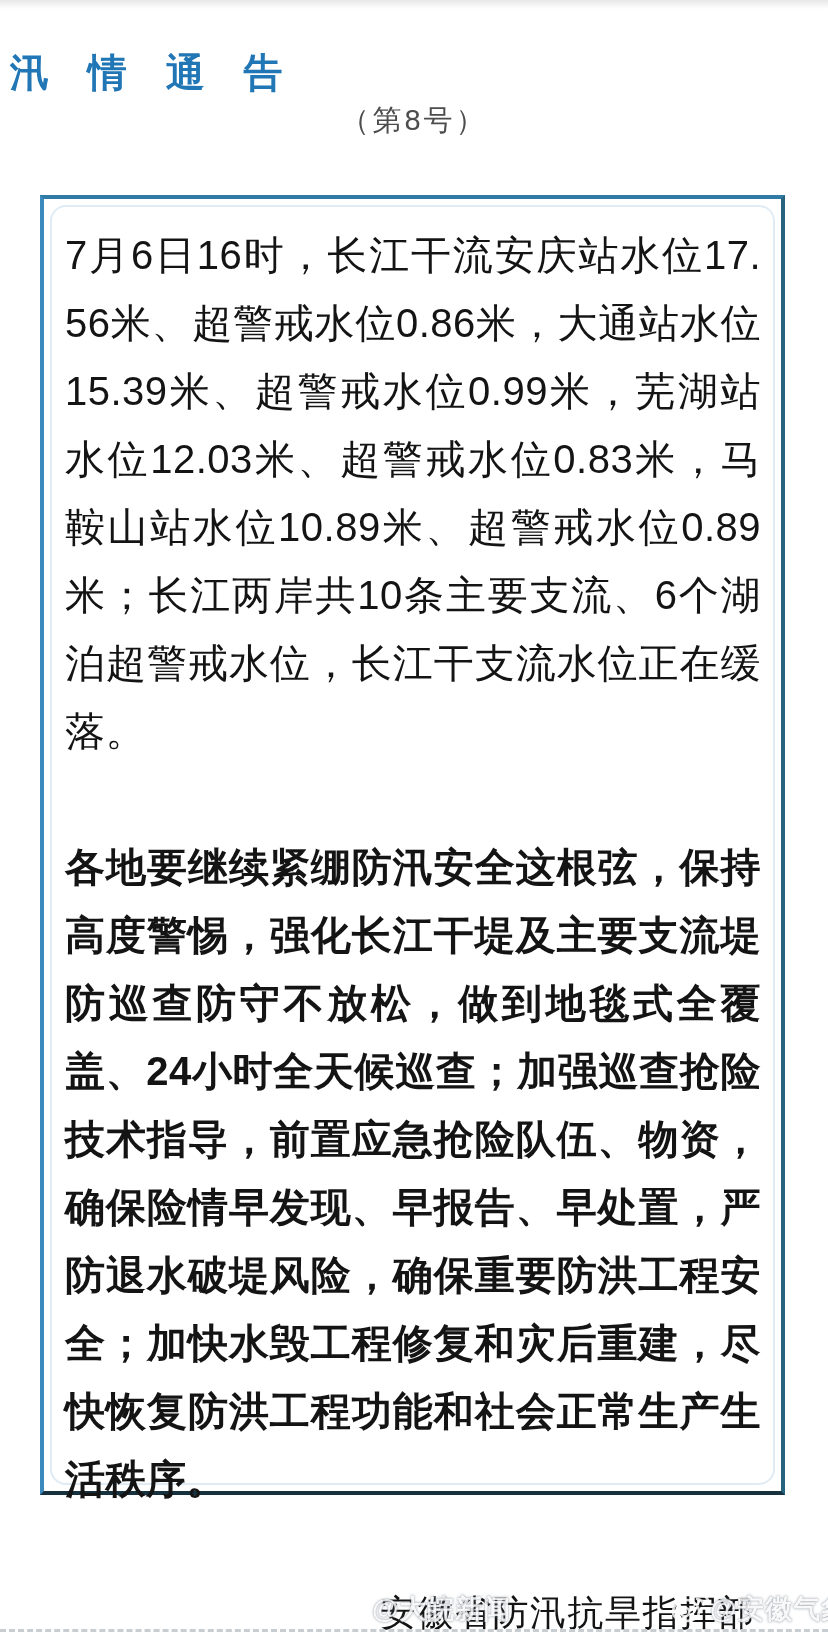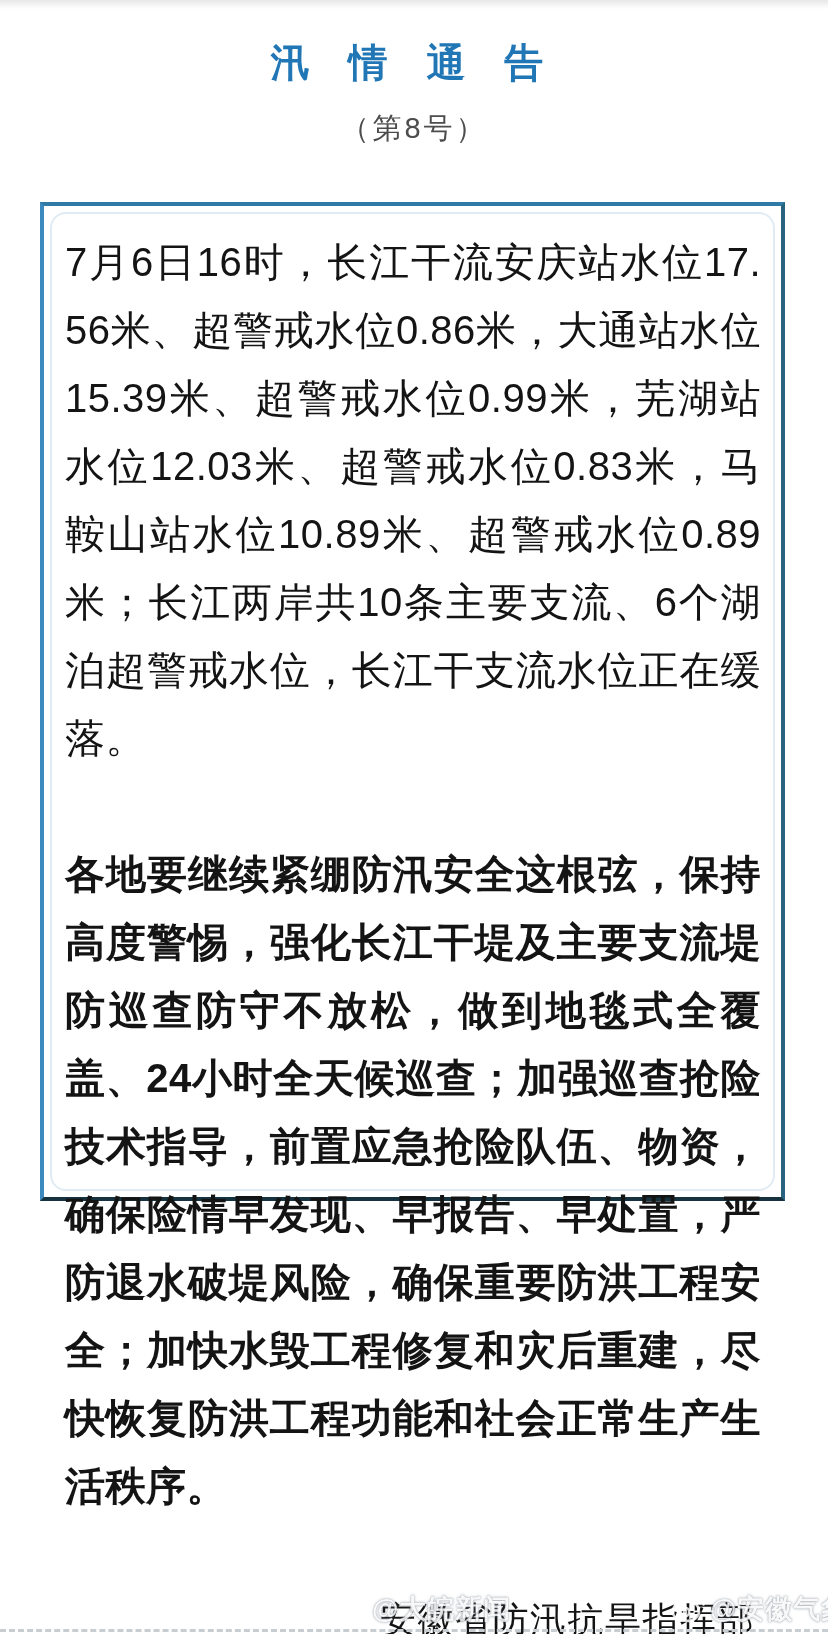--- a/index.html
+++ b/index.html
@@ -11,40 +11,39 @@
     font-family: "Liberation Sans", sans-serif;
   }
 
   .top-strip {
     position: absolute; top: 0; left: 0; right: 0; height: 9px;
     background: linear-gradient(#e7e7e7, #ffffff);
   }
 
   .doc-title {
     position: absolute; top: 36px; left: 0; right: 0;
-    text-align: center;
     font-size: 39px; font-weight: 700;
     letter-spacing: 14px;
     color: #2176b5;
-    margin: 0;
+    margin: 10px;
   }
 
   .doc-subtitle {
     position: absolute; top: 93px; left: 0; right: 0;
     text-align: center;
     font-size: 29px; font-weight: 500;
     letter-spacing: 3px;
     color: #4d4d4d;
-    margin: 16px;
+    margin: 8px;
   }
 
   .notice-box {
     position: absolute;
-    left: 40px; top: 202px;
-    width: 745px; height: 999px;
+    left: 40px; top: 195px;
+    width: 745px; height: 1300px;
     box-sizing: border-box;
     border: 4px solid;
     border-color: #2f7ba6 #27627f #16323f #3c8abd; 
     background: #ffffff;
   }
 
   .inner-card {
     position: absolute;
     left: 6px; right: 6px; top: 6px; bottom: 6px;
     border: 2px solid #e0ecf5;

